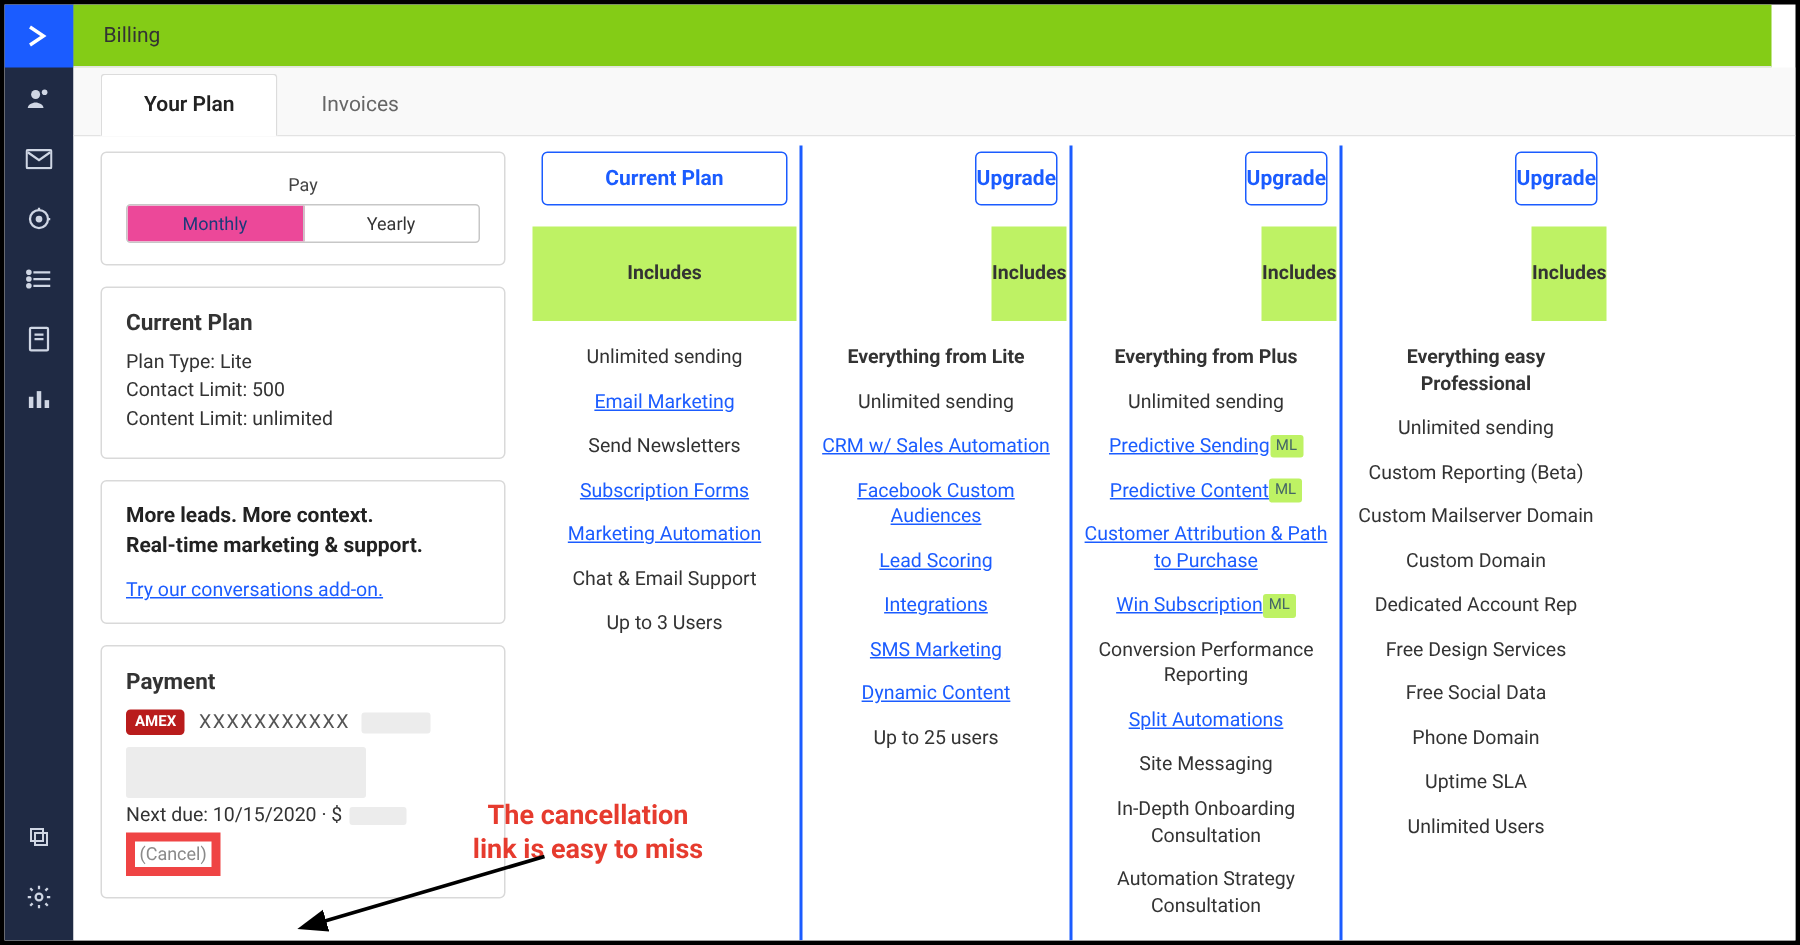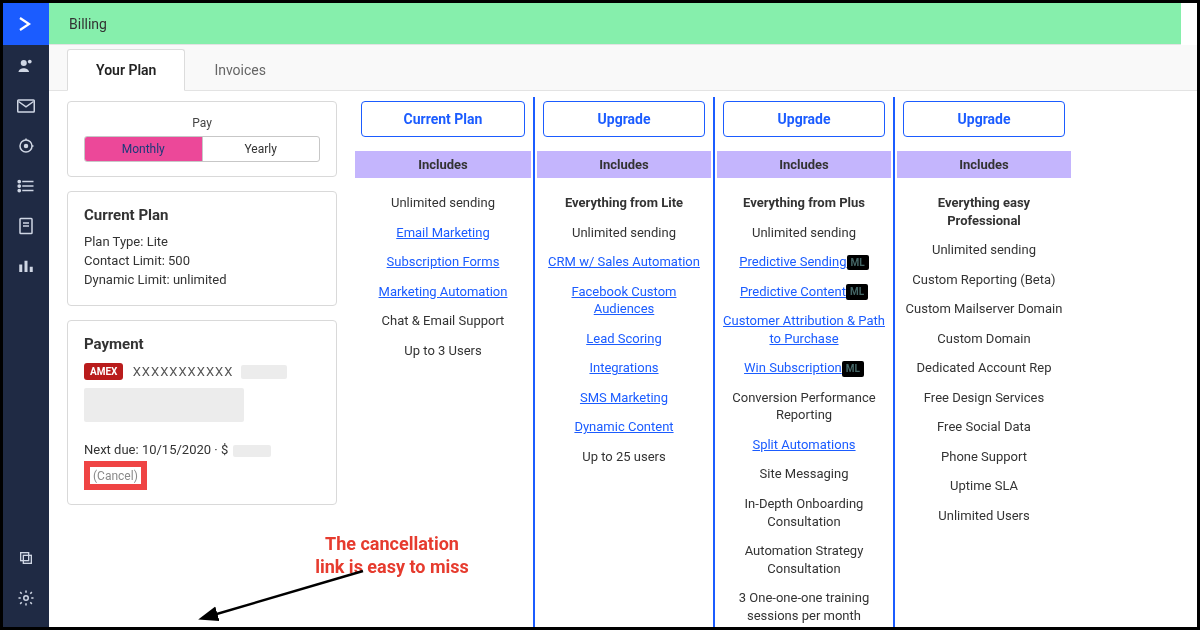--- a/index.html
+++ b/index.html
@@ -1,54 +1,54 @@
 <!DOCTYPE html>
 <html><head>
 <meta charset="utf-8">
 <style>
   * { box-sizing: border-box; margin: 0; padding: 0; }
   body { font-family: -apple-system, BlinkMacSystemFont, "Segoe UI", Roboto, sans-serif; font-size: 13px; color: #333; width: 1200px; height: 630px; overflow: hidden; border: 3px solid #000; position: relative; background:#fff;}
   .sidebar { position: absolute; left:0; top:0; bottom:0; width:46px; background:#1f2a44; display:flex; flex-direction:column; align-items:center; padding-top:0;}
   .sidebar .logo { width:46px; height:42px; background:#1b5cff; display:flex; align-items:center; justify-content:center; color:#fff; font-size:20px;}
   .sidebar .icn { width:46px; height:38px; display:flex; align-items:center; justify-content:center; color:#cfd6e4; font-size:16px; margin-top:2px;}
   .sidebar .spacer { flex:1;}
-  .topbar { position:absolute; left:46px; right:16px; top:0; height:42px; background:#86efac; border-bottom:1px solid #e3e3e3; display:flex; align-items:center; padding-left:20px; font-size:14px; color:#333;}
+  .topbar { position:absolute; left:46px; right:16px; top:0; height:42px; background:#84cc16; border-bottom:1px solid #e3e3e3; display:flex; align-items:center; padding-left:20px; font-size:14px; color:#333;}
   .tabs { position:absolute; left:46px; right:0; top:42px; height:46px; background:#f9f9f9; border-bottom:1px solid #e3e3e3; display:flex; align-items:flex-end;}
   .tab { padding:12px 28px; font-size:14px; color:#666; border:1px solid transparent; border-bottom:none; cursor:pointer;}
   .tab.active { background:#fff; border:1px solid #dcdcdc; border-bottom:1px solid #fff; color:#222; font-weight:600; margin-bottom:-1px; border-radius:3px 3px 0 0;}
   .content { position:absolute; left:46px; right:0; top:88px; bottom:0; overflow:hidden; background:#fff; display:flex;}
   .left-col { width:300px; padding:10px 12px 0 18px; }
   .card { border:1px solid #d9d9d9; border-radius:4px; padding:14px 16px; margin-bottom:14px;}
   .paylabel { text-align:center; font-size:12px; color:#444; margin-bottom:6px;}
   .seg { display:flex; border:1px solid #c7c7c7; border-radius:3px; overflow:hidden;}
   .seg div { flex:1; text-align:center; padding:5px 0; font-size:12px; cursor:pointer;}
   .seg .on { background:#ec4899; color:#1b3a7a; border-right:1px solid #c7c7c7;}
   .card h3 { font-size:15px; font-weight:700; margin-bottom:10px;}
   .kv { font-size:13px; color:#333; margin-bottom:4px;}
   .promo { font-size:14px; font-weight:700; color:#222; line-height:1.4;}
   .link { color:#1b5cff; text-decoration:underline; font-size:13px; cursor:pointer;}
   .pay-card .badge { display:inline-block; background:#b91c1c; color:#fff; font-size:10px; font-weight:700; padding:3px 6px; border-radius:3px; vertical-align:middle;}
   .pay-card .masked { display:inline-block; letter-spacing:1px; color:#555; vertical-align:middle; margin-left:6px;}
   .pay-card .grayblock { background:#ececec; border-radius:2px;}
   .gb1 { display:inline-block; width:46px; height:14px; vertical-align:middle; margin-left:4px;}
   .gb2 { width:160px; height:34px; margin:8px 0 4px 0;}
   .gb3 { display:inline-block; width:38px; height:12px; vertical-align:middle; margin-left:2px;}
-  .nextdue { font-size:13px; color:#333; margin-top:20px;}
+  .nextdue { font-size:13px; color:#333; margin-top:4px;}
   .cancel-wrap { margin-top:4px;}
   .cancel { font-size:12px; color:#8a8a8a; }
   .cancel-box { border:6px solid #ef4444; padding:1px 3px; display:inline-block;}
   .plans { flex:1; display:flex; padding:6px 6px 0 4px; gap:0;}
   .plan-col { width:180px; margin:0 0 0 0; display:flex; flex-direction:column; align-items:stretch;}
   .plan-col + .plan-col { margin-left:0;}
-  .plan-divider-blue { border-left:2px solid #1b5cff;}
+  .plan-divider-blue { border-left:2px solid #1b5cff;align-items:flex-end;}
   .plan-btn { margin:4px 8px 14px 8px; border:1px solid #1b5cff; color:#1b5cff; background:#fff; border-radius:4px; text-align:center; padding:9px 0; font-weight:700; font-size:14px; cursor:pointer;}
-  .inc-header { background:#c4b5fd; text-align:center; font-weight:700; font-size:13px; padding:6px 0; margin:0 2px 10px 2px;}
+  .inc-header { background:#bef264; text-align:center; font-weight:700; font-size:13px; padding:24px 0; margin:0 2px 10px 2px;}
   .feat { text-align:center; font-size:13px; color:#333; padding:6px 8px; line-height:1.35;}
   .feat a { color:#1b5cff; text-decoration:underline;}
-  .ml-badge { display:inline-block; background:#000000; color:#466; font-size:10px; font-weight:700; padding:1px 4px; border-radius:2px; margin-left:0; vertical-align:middle;}
+  .ml-badge { display:inline-block; background:#bef264; color:#466; font-size:10px; font-weight:400; padding:1px 4px; border-radius:2px; margin-left:0; vertical-align:middle;}
   
   .annotation { position:absolute; right:690px; top:530px; color:#e63b2e; font-weight:700; font-size:18px; line-height:1.25; text-align:center; pointer-events:none; width:230px;}
   .arrow { position:absolute; pointer-events:none;}
 </style>
 </head>
 <body>
 
 <div class="sidebar">
   <div class="logo">
     <svg width="18" height="18" viewBox="0 0 24 24" fill="none" stroke="#fff" stroke-width="3">
@@ -133,23 +133,28 @@
       <div class="seg">
         <div class="on">Monthly</div>
         <div>Yearly</div>
       </div>
     </div>
 
     <div class="card">
       <h3>Current Plan</h3>
       <div class="kv"><span>Plan Type:</span> <span>Lite</span></div>
       <div class="kv"><span>Contact Limit:</span> <span>500</span></div>
-      <div class="kv"><span>Dynamic Limit:</span> <span>unlimited</span></div>
-    </div>
-
+      <div class="kv"><span>Content Limit:</span> <span>unlimited</span></div>
+    </div>
+
+    <div class="card">
+      <div class="promo">More leads. More context.</div>
+      <div class="promo" style="margin-bottom:12px">Real-time marketing &amp; support.</div>
+      <span class="link">Try our conversations add-on.</span>
+    </div>
 
     <div class="card pay-card">
       <h3>Payment</h3>
       <div>
         <span class="badge">AMEX</span>
         <span class="masked">XXXXXXXXXXX</span>
         <span class="grayblock gb1"></span>
       </div>
       <div class="grayblock gb2"></div>
       <div class="nextdue">
@@ -164,20 +169,21 @@
 
   </div>
 
   <div class="plans">
     <div class="plan-col">
       <div class="plan-btn">Current Plan</div>
       <div class="inc-header">Includes</div>
       <div class="feat-list">
           <div class="feat"><span>Unlimited sending</span></div>
           <div class="feat"><a>Email Marketing</a></div>
+          <div class="feat"><span>Send Newsletters</span></div>
           <div class="feat"><a>Subscription Forms</a></div>
           <div class="feat"><a>Marketing Automation</a></div>
           <div class="feat"><span>Chat &amp; Email Support</span></div>
           <div class="feat"><span>Up to 3 Users</span></div>
         </div>
     </div>
     <div class="plan-col plan-divider-blue">
       <div class="plan-btn">Upgrade</div>
       <div class="inc-header">Includes</div>
       <div class="feat-list">
@@ -215,21 +221,21 @@
       <div class="inc-header">Includes</div>
       <div class="feat-list">
           <div class="feat"><span style="font-weight: 700;">Everything easy Professional</span></div>
           <div class="feat"><span>Unlimited sending</span></div>
           <div class="feat"><span>Custom Reporting (Beta)</span></div>
           <div class="feat"><span>Custom Mailserver Domain</span></div>
           <div class="feat"><span>Custom Domain</span></div>
           <div class="feat"><span>Dedicated Account Rep</span></div>
           <div class="feat"><span>Free Design Services</span></div>
           <div class="feat"><span>Free Social Data</span></div>
-          <div class="feat"><span>Phone Support</span></div>
+          <div class="feat"><span>Phone Domain</span></div>
           <div class="feat"><span>Uptime SLA</span></div>
           <div class="feat"><span>Unlimited Users</span></div>
         </div>
     </div>
   </div>
 </div>
 
 <div class="annotation">
   <div>The cancellation</div>
   <div>link is easy to miss</div>

